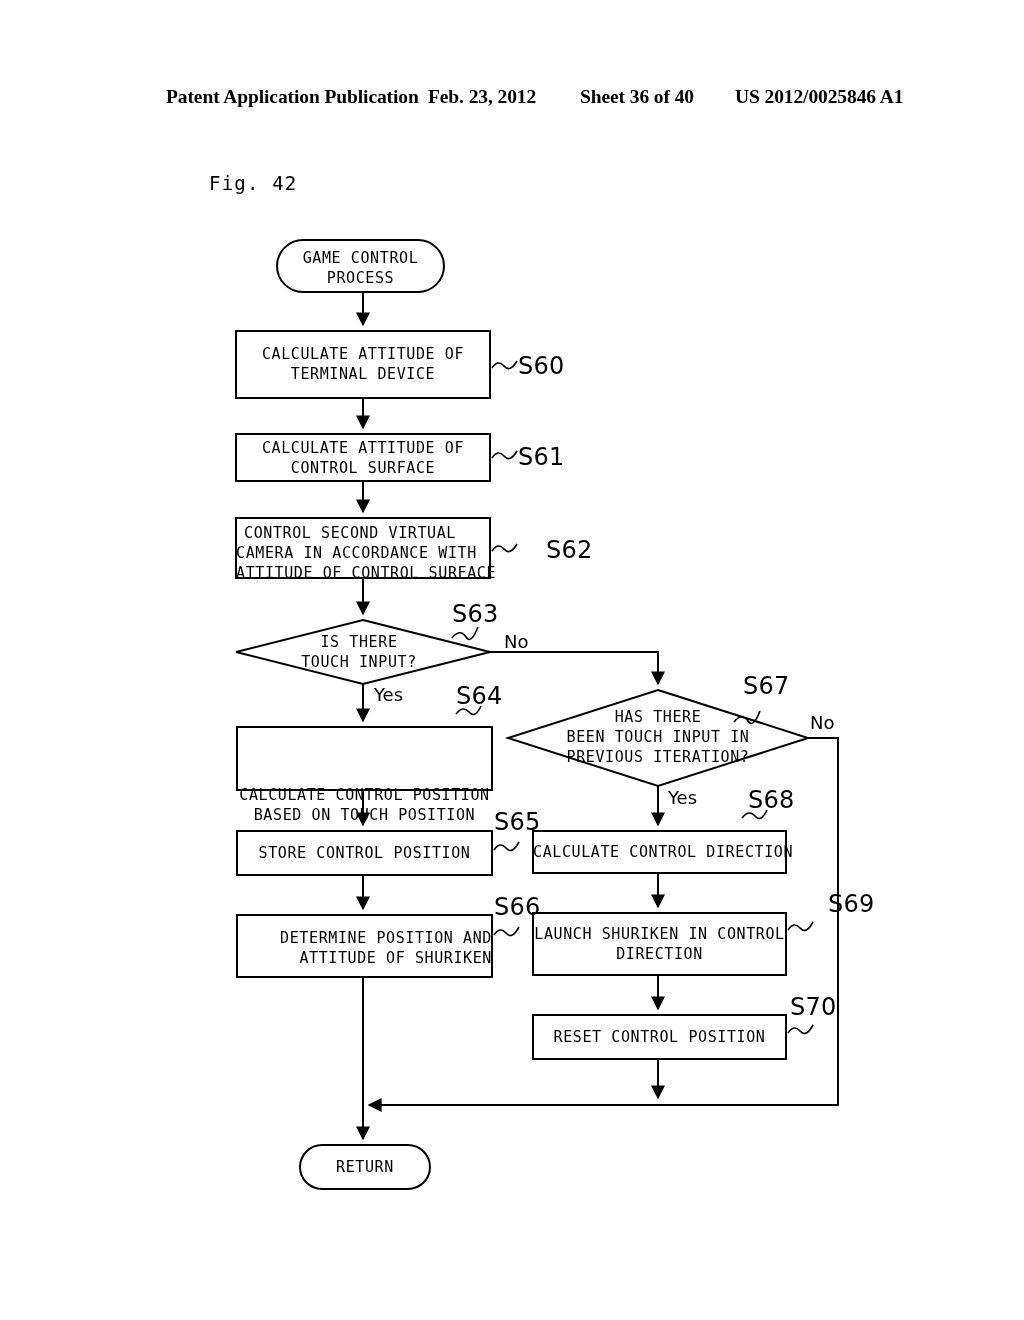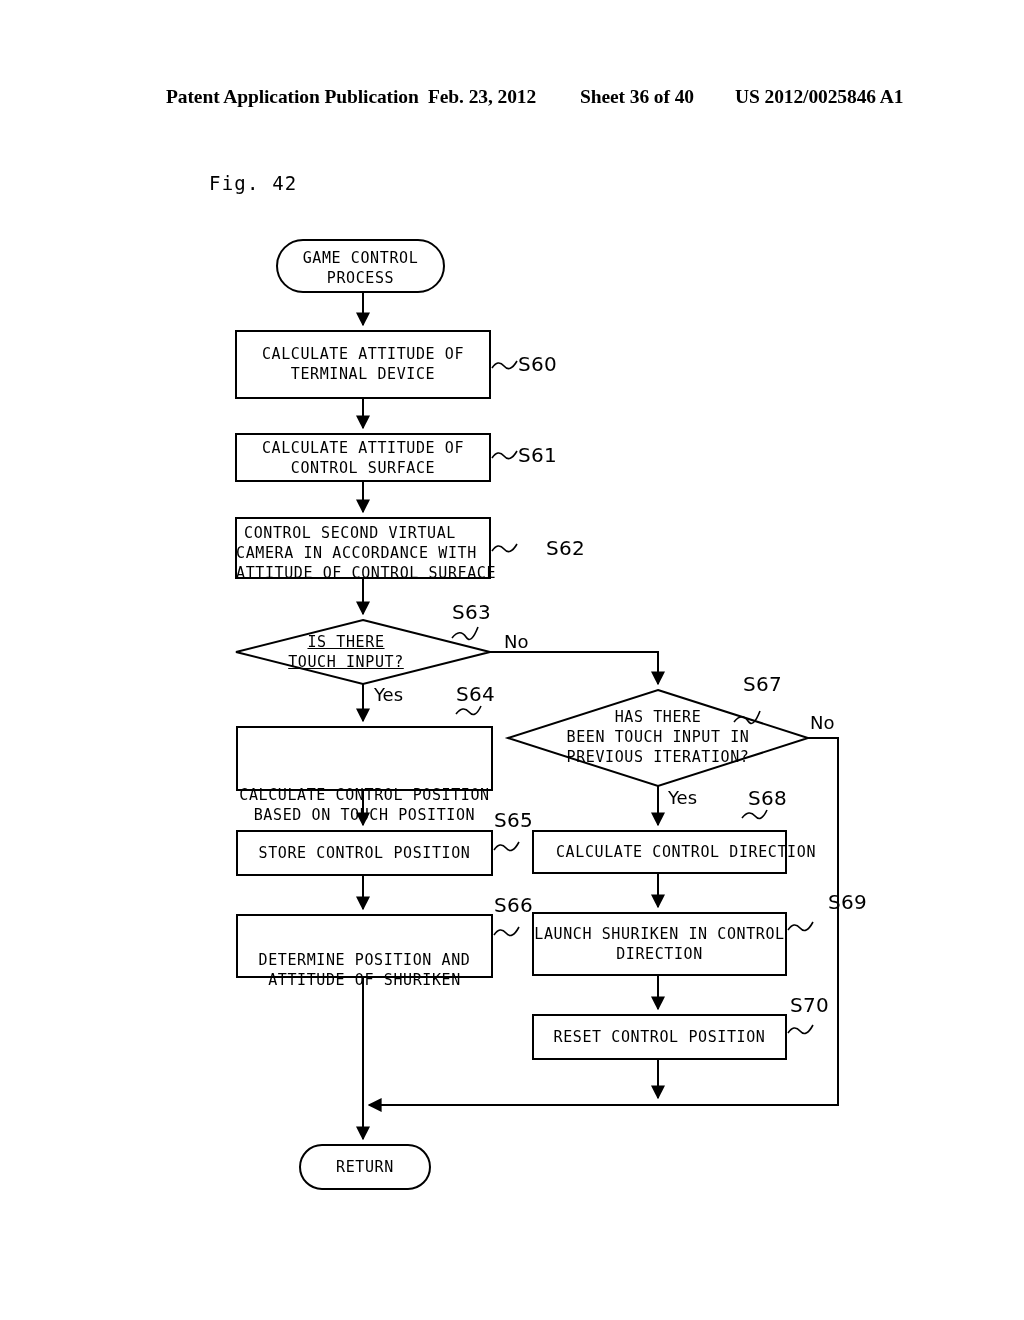--- a/index.html
+++ b/index.html
@@ -62,21 +62,21 @@
     font-size: 15px;
     line-height: 20px;
     letter-spacing: 0.6px;
     white-space: pre;
     color: #000;
     pointer-events: none;
   }
   .step-tag {
     position: absolute;
     font-family: "DejaVu Sans", sans-serif;
-    font-size: 20px;
+    font-size: 24px;
     letter-spacing: 0.3px;
     color: #000;
   }
   .branch-label {
     position: absolute;
     font-family: "DejaVu Sans", sans-serif;
     font-size: 18px;
     color: #000;
   }
 </style>
@@ -162,31 +162,31 @@
 
 <div class="node-text" style="left:277px; top:248px; width:167px;">GAME CONTROL
 PROCESS</div>
 <div class="node-text" style="left:236px; top:344px; width:254px;">CALCULATE ATTITUDE OF
 TERMINAL DEVICE</div>
 <div class="node-text" style="left:236px; top:438px; width:254px;">CALCULATE ATTITUDE OF
 CONTROL SURFACE</div>
 <div class="node-text" style="left:236px; top:523px; width:228px;">CONTROL SECOND VIRTUAL
 CAMERA IN ACCORDANCE WITH
 ATTITUDE OF CONTROL SURFACE</div>
-<div class="node-text" style="left:219px; top:632px; width:254px;text-decoration:underline;">IS THERE
+<div class="node-text" style="left:232px; top:632px; width:254px;">IS THERE
 TOUCH INPUT?</div>
 <div class="node-text" style="left:237px; top:738px; width:255px;margin-top:47px;">CALCULATE CONTROL POSITION
 BASED ON TOUCH POSITION</div>
 <div class="node-text" style="left:237px; top:843px; width:255px;">STORE CONTROL POSITION</div>
-<div class="node-text" style="left:237px; top:950px; width:255px;">DETERMINE POSITION AND
+<div class="node-text" style="left:237px; top:928px; width:255px;text-align:right;">DETERMINE POSITION AND
 ATTITUDE OF SHURIKEN</div>
 <div class="node-text" style="left:508px; top:707px; width:300px;">HAS THERE
 BEEN TOUCH INPUT IN
 PREVIOUS ITERATION?</div>
-<div class="node-text" style="left:533px; top:842px; width:306px;">CALCULATE CONTROL DIRECTION</div>
+<div class="node-text" style="left:533px; top:842px; width:253px;">CALCULATE CONTROL DIRECTION</div>
 <div class="node-text" style="left:533px; top:924px; width:253px;">LAUNCH SHURIKEN IN CONTROL
 DIRECTION</div>
 <div class="node-text" style="left:533px; top:1027px; width:253px;">RESET CONTROL POSITION</div>
 <div class="node-text" style="left:300px; top:1157px; width:130px;">RETURN</div>
 
 <div class="step-tag" style="left:518px; top:352px;">S60</div>
 <div class="step-tag" style="left:518px; top:443px;">S61</div>
 <div class="step-tag" style="left:518px; top:536px;margin-left:28px;">S62</div>
 <div class="step-tag" style="left:452px; top:600px;">S63</div>
 <div class="step-tag" style="left:456px; top:682px;">S64</div>

